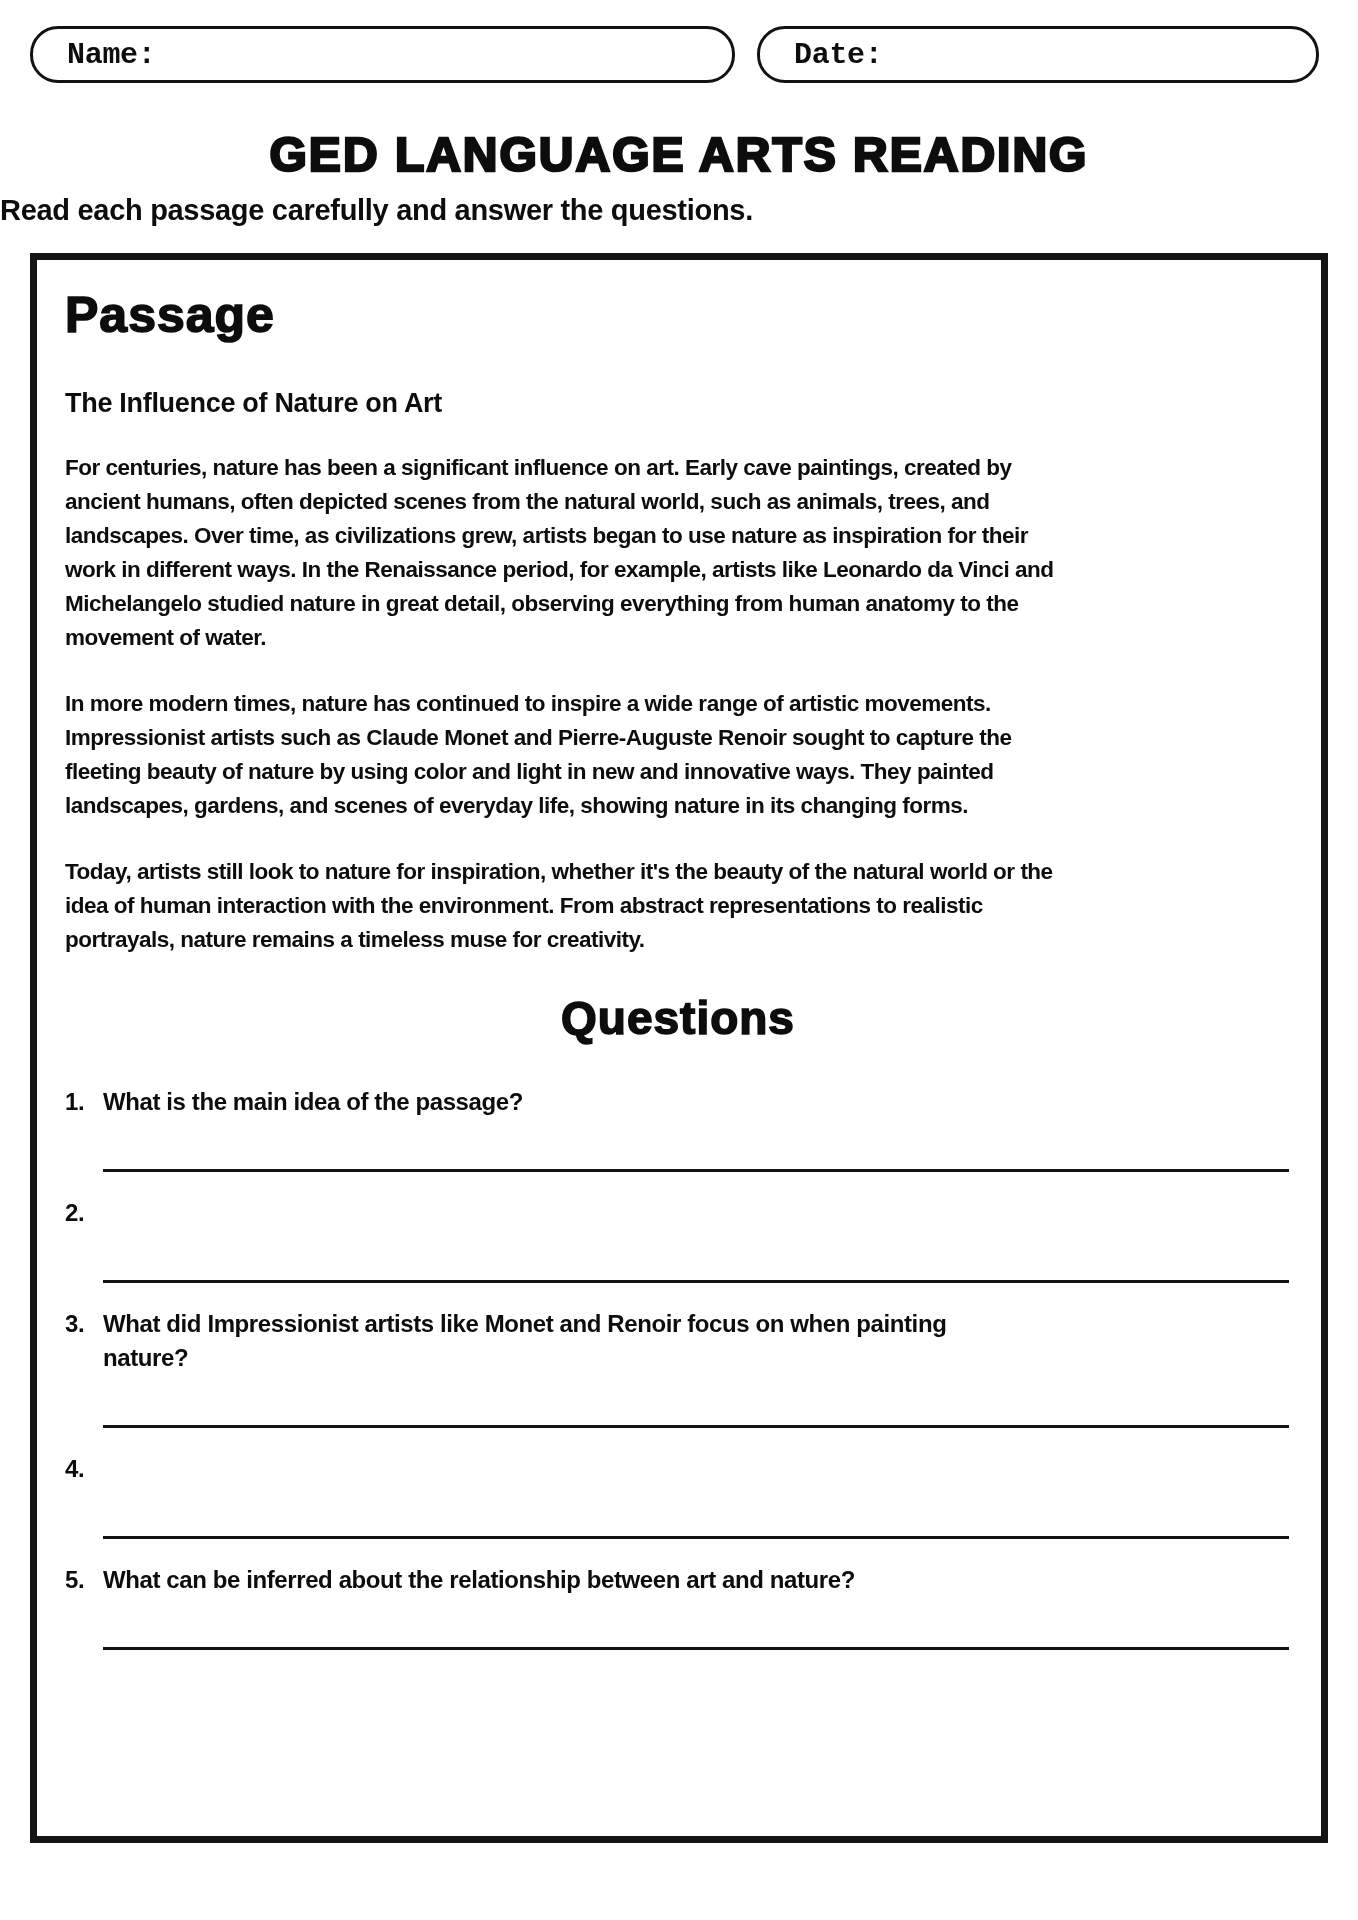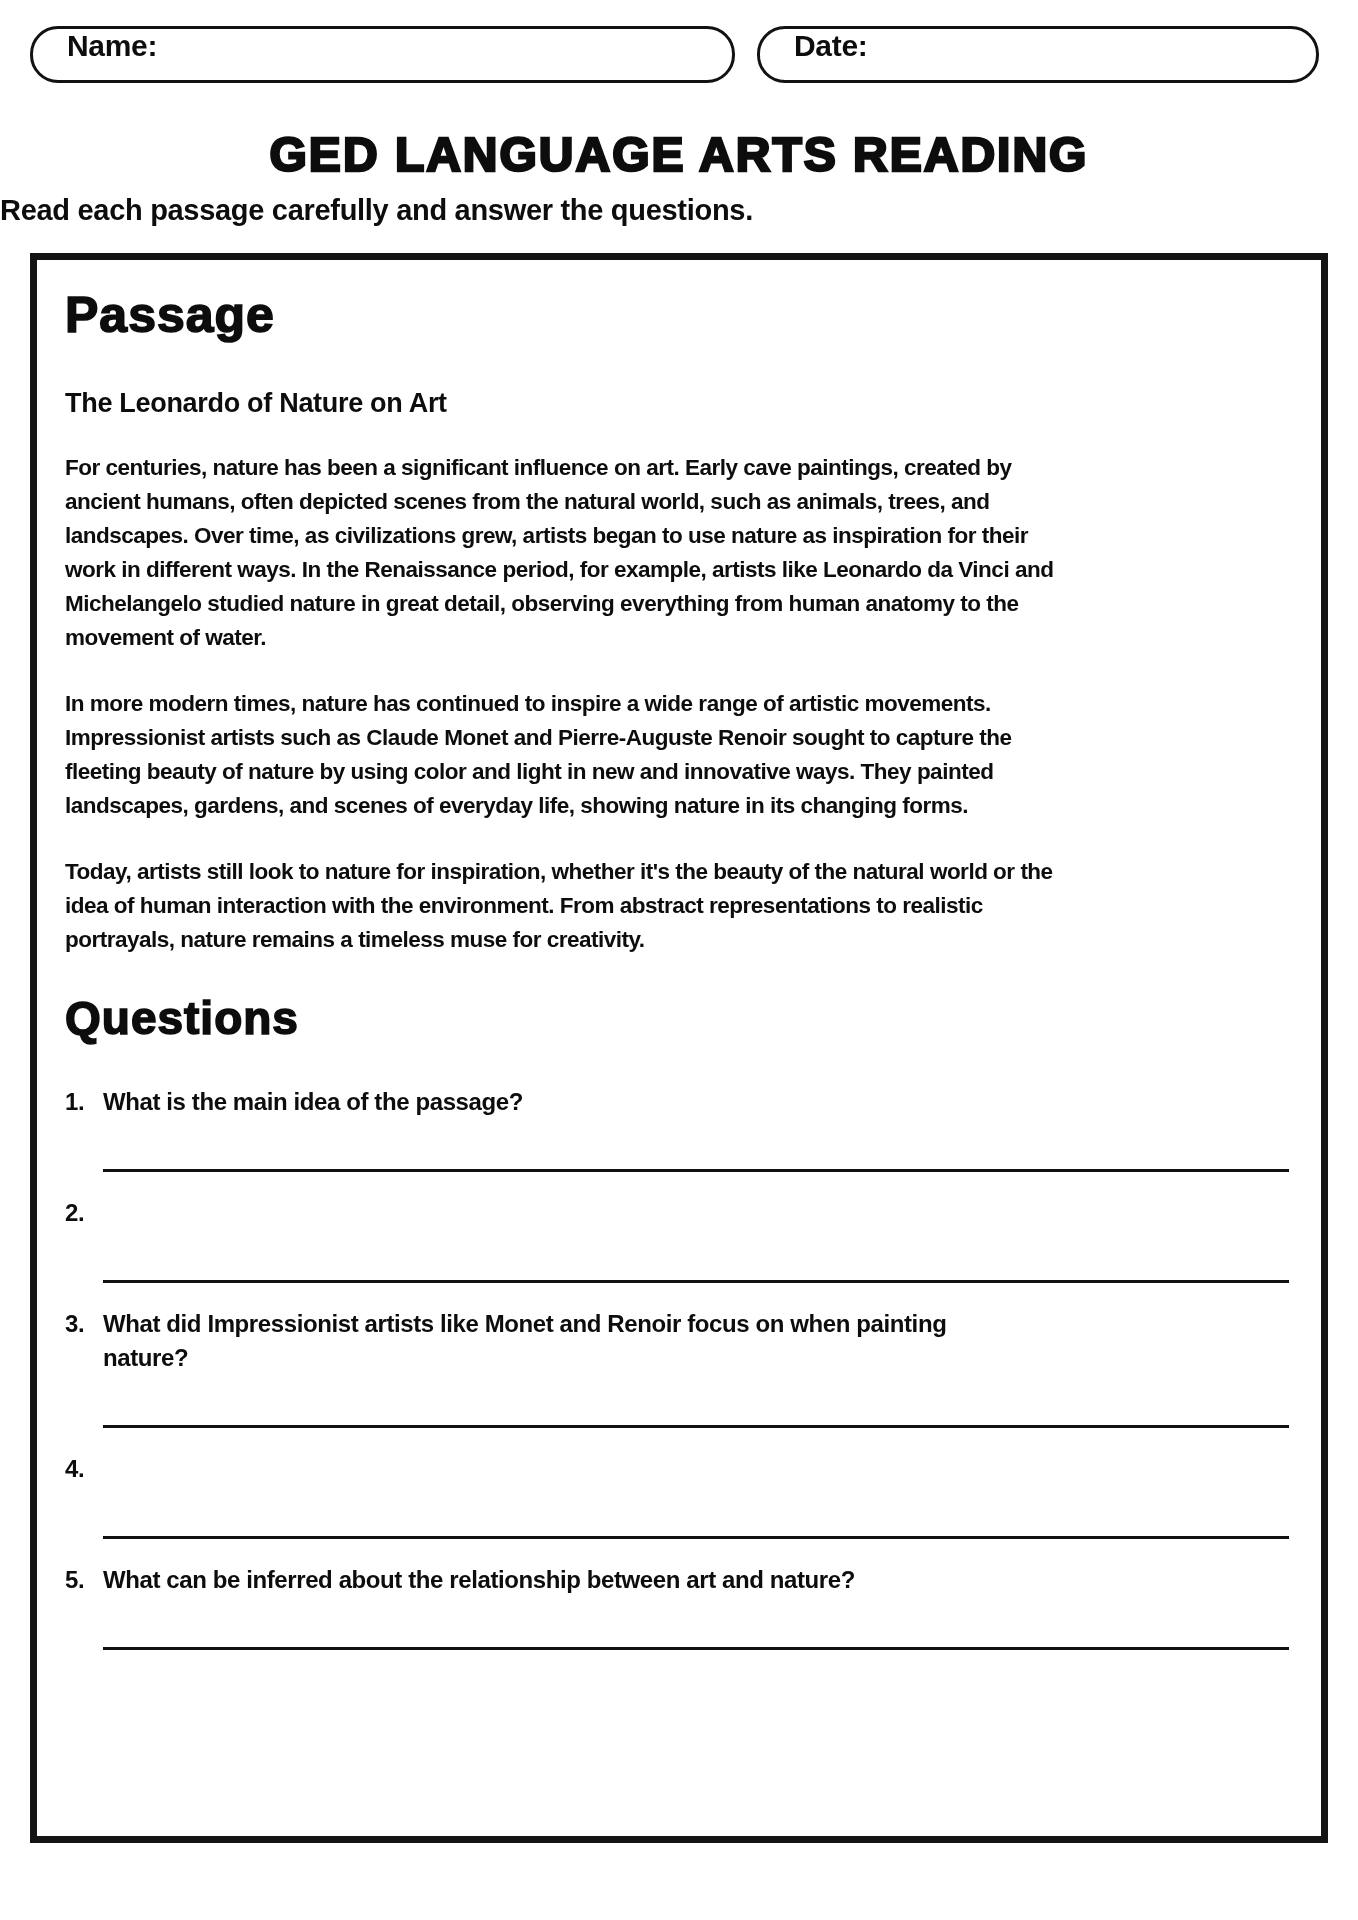--- a/index.html
+++ b/index.html
@@ -8,22 +8,22 @@
     background:#ffffff; color:#0d0d0d;
     font-family:"Liberation Sans", sans-serif;
     -webkit-font-smoothing:antialiased;
   }
   .page { width:1358px; height:1920px; position:relative; overflow:hidden; }
 
   
   .header-row { display:flex; gap:22px; padding:26px 30px 0 30px; }
   .field-box {
     border:3.5px solid #121212; border-radius:28px; height:57px;
-    display:flex; padding-left:34px;
-    box-sizing:border-box; background:#fff;
+    display:flex; align-items:center; padding-left:34px;
+    box-sizing:border-box; background:#fff;font-family:Liberation Mono, monospace;
   }
   .field-box.name { width:705px; }
   .field-box.date { width:562px; }
   .field-label { font-size:30px; font-weight:bold; letter-spacing:-0.3px; }
 
   
   .page-title {
     margin-top:44px; text-align:center;
     font-size:48px; font-weight:bold; letter-spacing:2px;
     -webkit-text-stroke:2.6px #0d0d0d;
@@ -44,21 +44,21 @@
     -webkit-text-stroke:1.6px #0d0d0d; margin-top:12px;
   }
   .passage-title { font-size:27px; font-weight:bold; margin-top:44px; letter-spacing:-0.3px; }
   .passage-paragraph {
     font-size:22.5px; font-weight:bold; line-height:34px;
     letter-spacing:-0.5px; max-width:1005px; margin-top:32px;
   }
 
   .questions-heading {
     font-size:46px; font-weight:bold; letter-spacing:1px;
-    -webkit-text-stroke:1.6px #0d0d0d; margin-top:34px;
+    -webkit-text-stroke:1.6px #0d0d0d; margin-top:34px;text-align:center;
   }
   .questions-list { margin-top:40px; }
   .question + .question { margin-top:24px; }
   .q-row { display:flex; font-size:24px; font-weight:bold; line-height:34px; letter-spacing:-0.4px; }
   .q-num { width:38px; flex:none; }
   .q-text { max-width:920px; }
   .answer-line { border-bottom:3px solid #121212; height:0; margin:50px 2px 0 38px; }
 </style>
 </head>
 <body>
@@ -73,21 +73,21 @@
       <span class="field-label">Date:</span>
     </div>
   </div>
 
   <div class="page-title">GED LANGUAGE ARTS READING</div>
   <div class="page-subtitle">Read each passage carefully and answer the questions.</div>
 
   <div class="sheet">
 
     <div class="passage-heading">Passage</div>
-    <div class="passage-title">The Leonardo of Nature on Art</div>
+    <div class="passage-title">The Influence of Nature on Art</div>
 
     <div class="passage-paragraph">For centuries, nature has been a significant influence on art. Early cave paintings, created by ancient humans, often depicted scenes from the natural world, such as animals, trees, and landscapes. Over time, as civilizations grew, artists began to use nature as inspiration for their work in different ways. In the Renaissance period, for example, artists like Leonardo da Vinci and Michelangelo studied nature in great detail, observing everything from human anatomy to the movement of water.</div>
     <div class="passage-paragraph">In more modern times, nature has continued to inspire a wide range of artistic movements. Impressionist artists such as Claude Monet and Pierre-Auguste Renoir sought to capture the fleeting beauty of nature by using color and light in new and innovative ways. They painted landscapes, gardens, and scenes of everyday life, showing nature in its changing forms.</div>
     <div class="passage-paragraph">Today, artists still look to nature for inspiration, whether it's the beauty of the natural world or the idea of human interaction with the environment. From abstract representations to realistic portrayals, nature remains a timeless muse for creativity.</div>
 
     <div class="questions-heading">Questions</div>
 
     <div class="questions-list">
 
       <div class="question">

